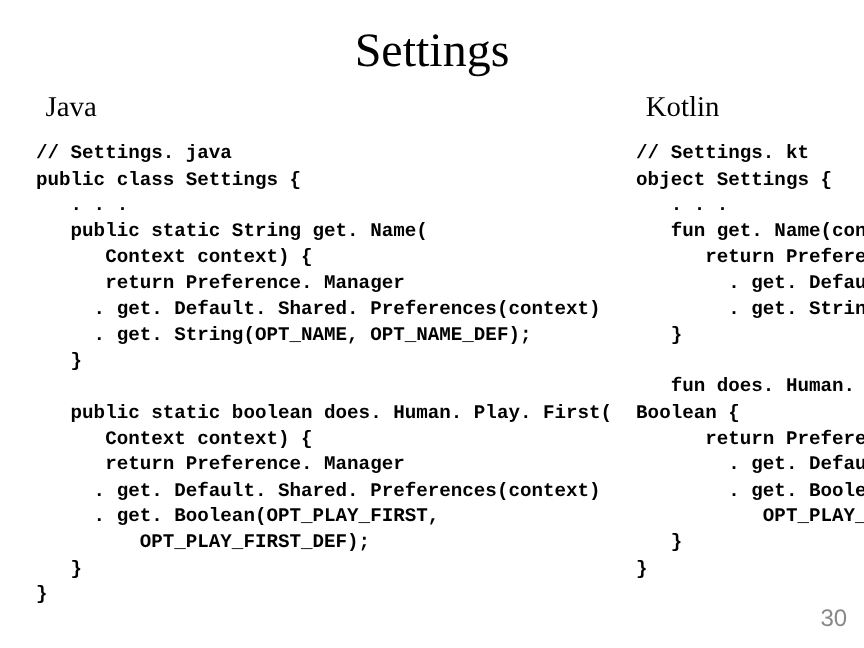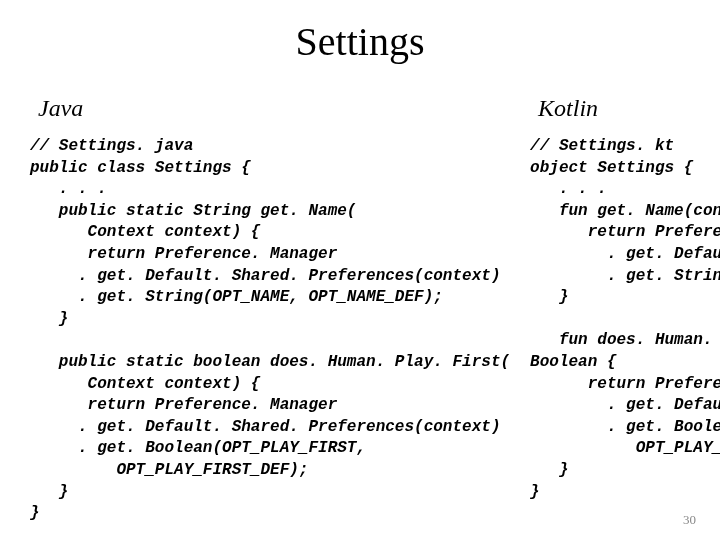--- a/index.html
+++ b/index.html
@@ -13,54 +13,53 @@
       background: #ffffff;
       font-family: 'Times New Roman', Times, serif;
       position: relative;
       overflow: hidden;
     }
     .slide-title {
       font-size: 40px;
       text-align: center;
       font-weight: normal;
       margin-top: 18px;
-      margin-bottom: 30px;
+      margin-bottom: 12px;
       color: #000;
     }
     .columns {
       display: flex;
       padding: 0 30px;
       gap: 20px;
     }
     .column {
       flex: 1;
-      font-style: italic;
     }
     .column-header {
       font-size: 24px;
       font-weight: normal;
       margin-bottom: 14px;
       padding-left: 8px;
       color: #000;
     }
     .code-block {
       font-family: 'Courier New', Courier, monospace;
       font-size: 16px;
       line-height: 1.35;
       white-space: pre;
       color: #000;
       font-weight: bold;
     }
     .page-number {
       position: absolute;
       bottom: 12px;
-      right: 24px;
-      font-size: 13px;
+      right: 14px;
+      font-size: 20px;
       color: #888;
-      font-family: Liberation Serif, serif;
+      font-family: Liberation Sans, sans-serif;
     }
   </style>
 </head>
 <body>
 
 <h1 class="slide-title">Settings</h1>
 
 <div class="columns">
   <div class="column">
     <h2 class="column-header">Java</h2>

